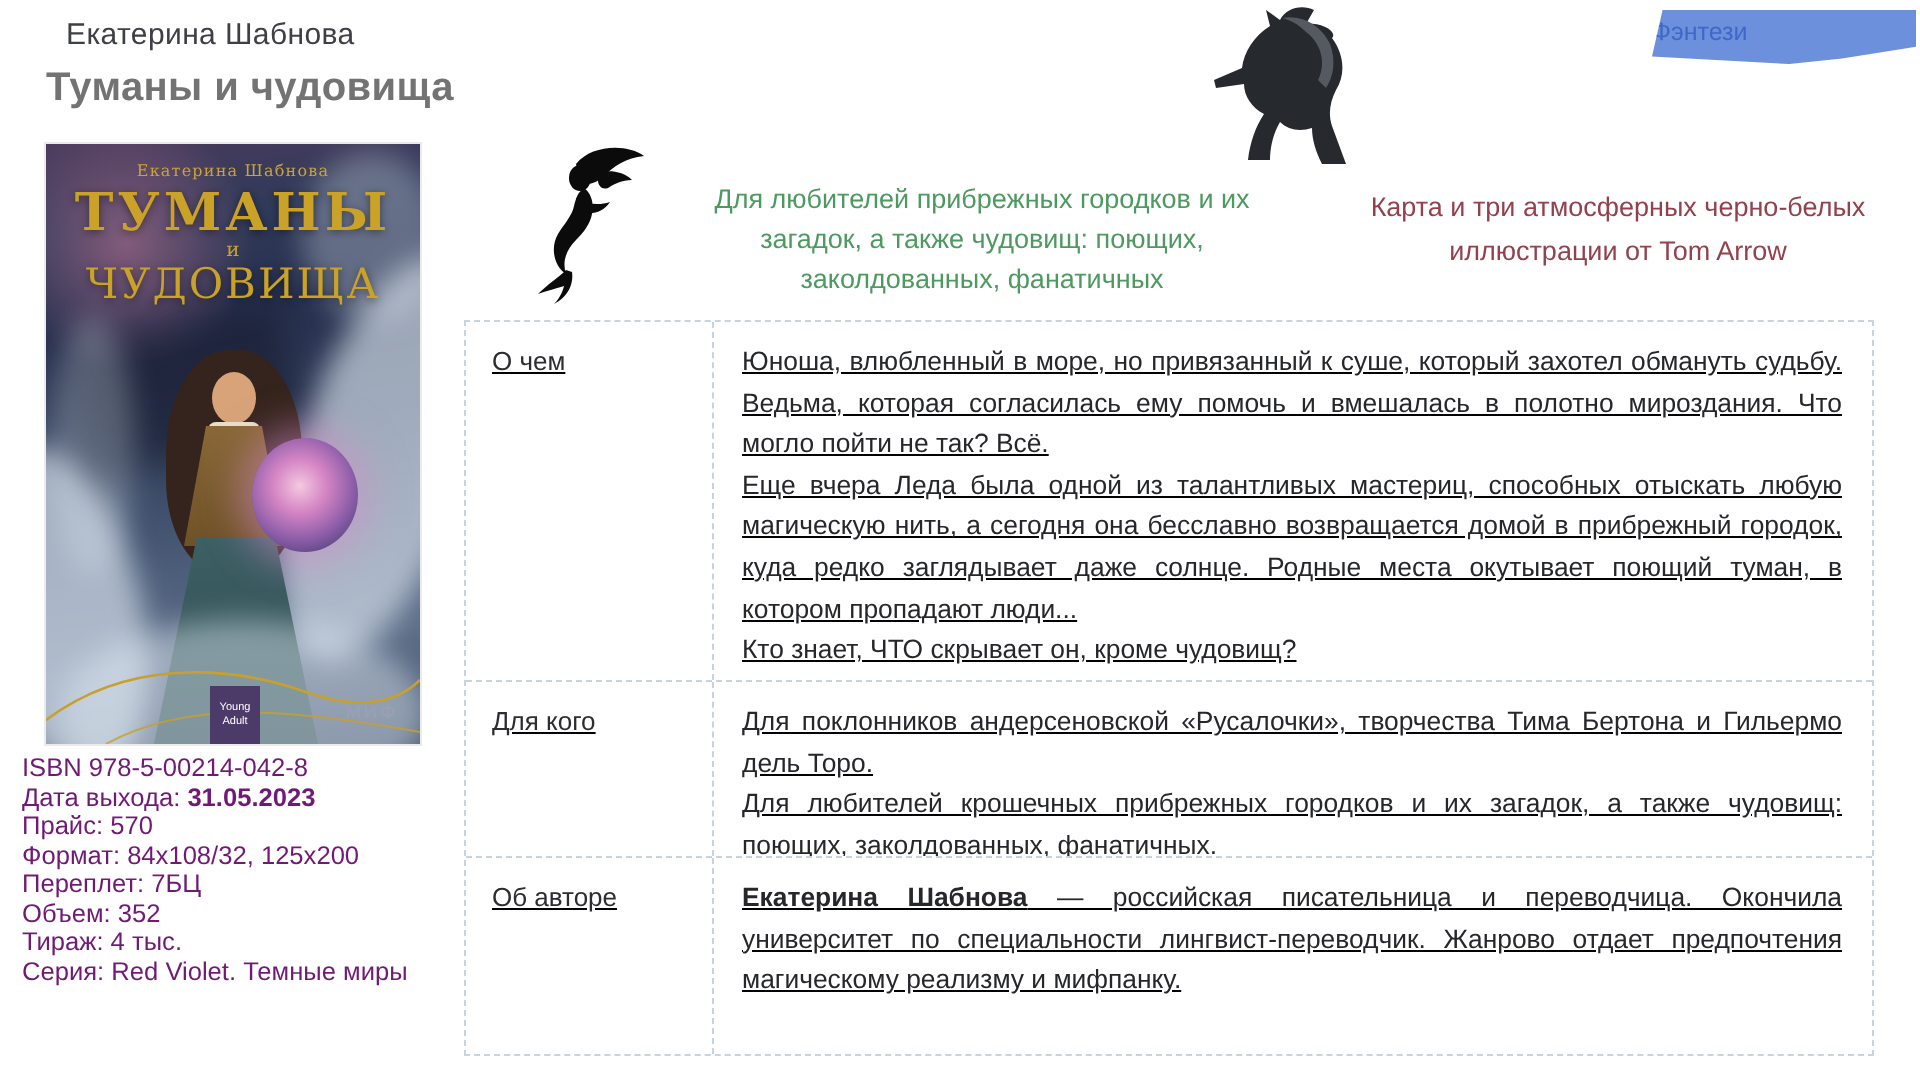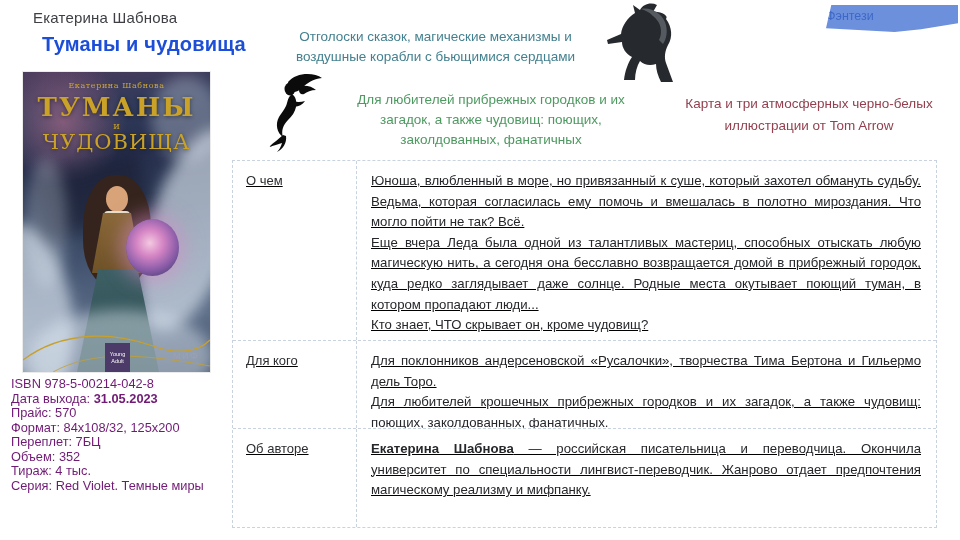--- a/index.html
+++ b/index.html
@@ -1,21 +1,21 @@
 <!DOCTYPE html>
 <html><head>
 <meta charset="utf-8">
 <style>
   * { margin:0; padding:0; box-sizing:border-box; }
   html,body { width:960px; height:540px; background:#ffffff; font-family:"Liberation Sans", sans-serif; overflow:hidden; }
   .page { position:relative; width:840px; height:540px; background:#fff; }
 
   
   .author-name { position:absolute; left:33px; top:9px; font-size:15px; color:#3f4045; letter-spacing:.2px; }
-  .book-title  { position:absolute; left:42px; top:33px; font-size:20px; font-weight:bold; color:#1d4ed8; letter-spacing:.2px; }
+  .book-title  { position:absolute; left:23px; top:33px; font-size:20px; font-weight:bold; color:#737373; letter-spacing:.2px; }
 
   
   .ribbon { position:absolute; left:826px; top:5px; width:132px; height:27px;
             background:#6c90dc; color:#3e68c8; font-size:12.5px; text-align:left; line-height:22px;
             clip-path:polygon(4% 0, 100% 0, 100% 68%, 72% 90%, 52% 100%, 0 86%); }
 
   
   .blurb { position:absolute; text-align:center; font-size:13.5px; line-height:20px; }
   .blurb-tagline  { left:268px; top:27px;  width:335px; color:#44808f; }
   .blurb-audience { left:336px; top:90px;  width:310px; color:#4d9960; }
@@ -81,21 +81,20 @@
 </head>
 <body>
 
 <div class="page">
 
   <div class="author-name">Екатерина Шабнова</div>
   <div class="book-title">Туманы и чудовища</div>
 
   <div class="ribbon">Фэнтези</div>
 
-  <div class="blurb blurb-tagline">Отголоски сказок, магические механизмы и воздушные корабли с бьющимися сердцами</div>
 
   <div class="mermaid-wrap">
     <svg width="64" height="80" viewBox="0 0 64 80">
       <g fill="#0b0b0b">
         <ellipse cx="24" cy="17" rx="5.5" ry="6.5"></ellipse>
         <path d="M22 10 C30 0 48 0 56 6 C47 7 41 11 36 16 C32 20 27 21 24 19 Z"></path>
         <path d="M34 14 C40 13 46 14 50 18 C45 18 41 20 38 22 C35 23 33 21 33 18 Z"></path>
         <path d="M26 22 C30 25 31 30 30 35 C29 40 26 44 22 48 C17 53 15 59 17 65 C11 61 9 52 13 45 C16 40 20 36 21 31 C22 27 23 24 26 22 Z"></path>
         <path d="M22 27 C27 30 33 31 39 29 C35 35 28 36 23 33 Z"></path>
         <path d="M17 63 C13 67 8 70 3 75 C9 73 13 72 16 71 C15 75 13 78 11 80 C17 77 21 71 20 64 Z"></path>

